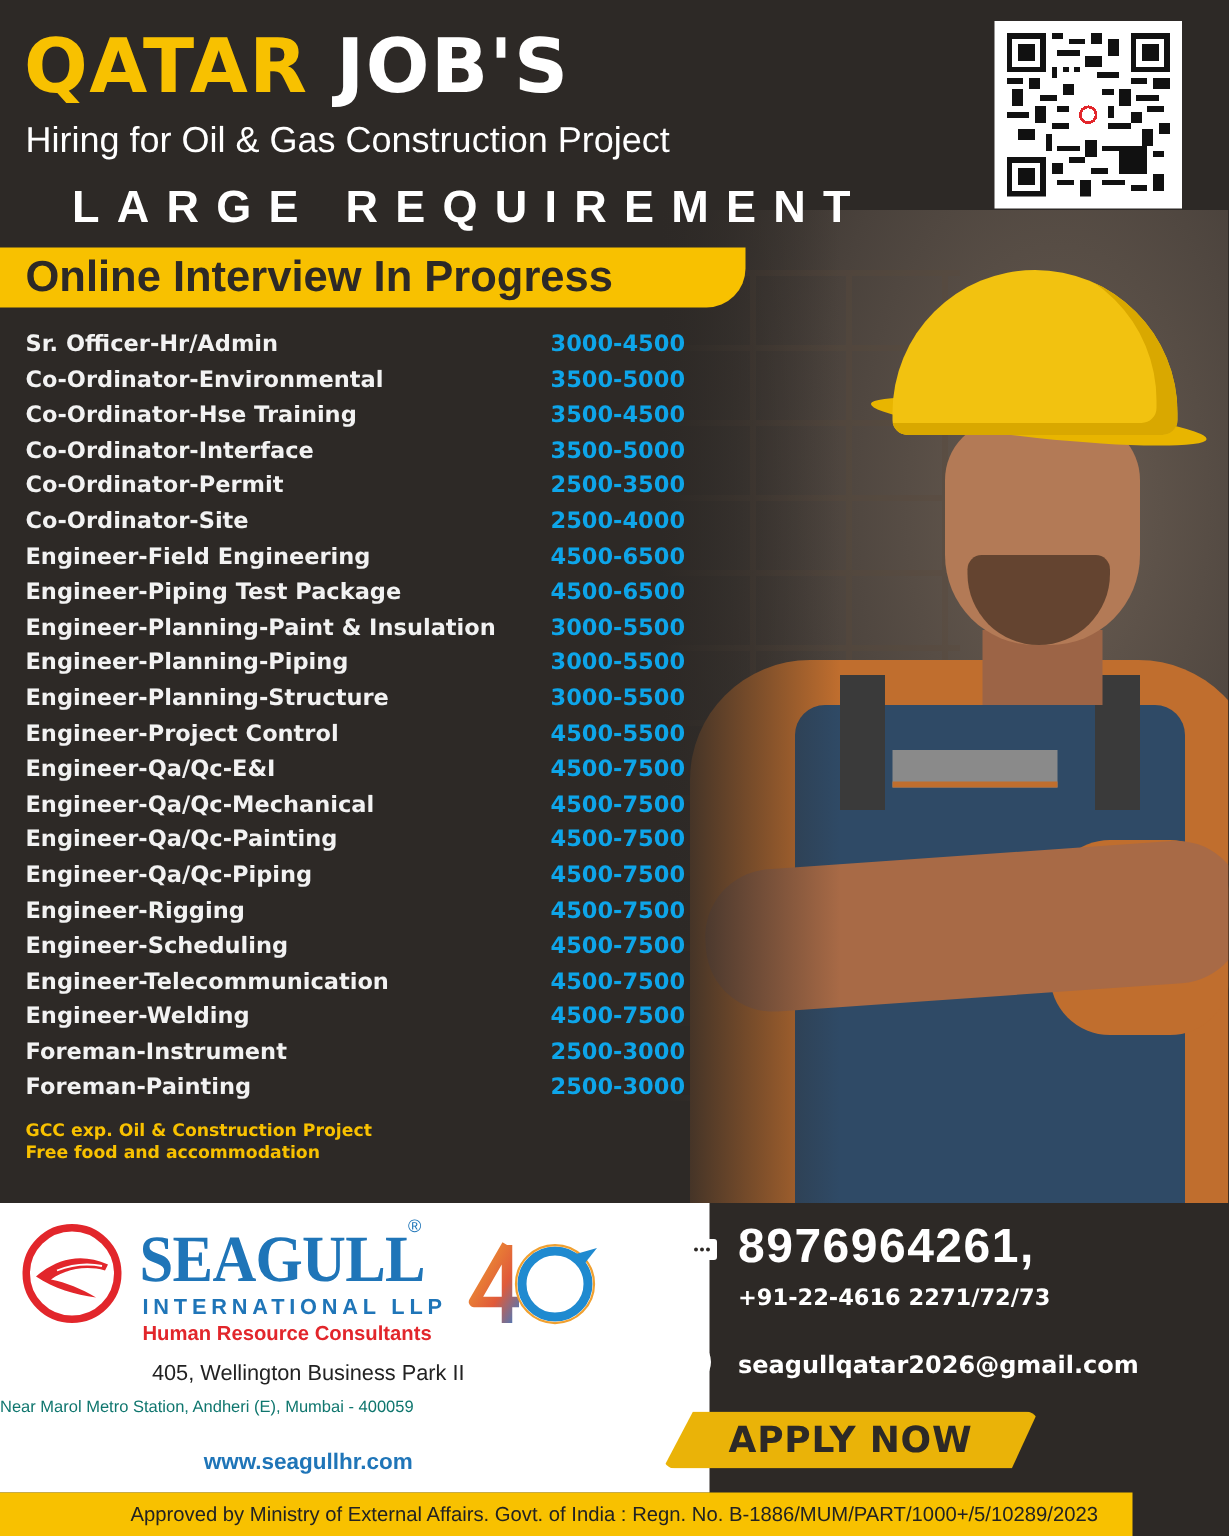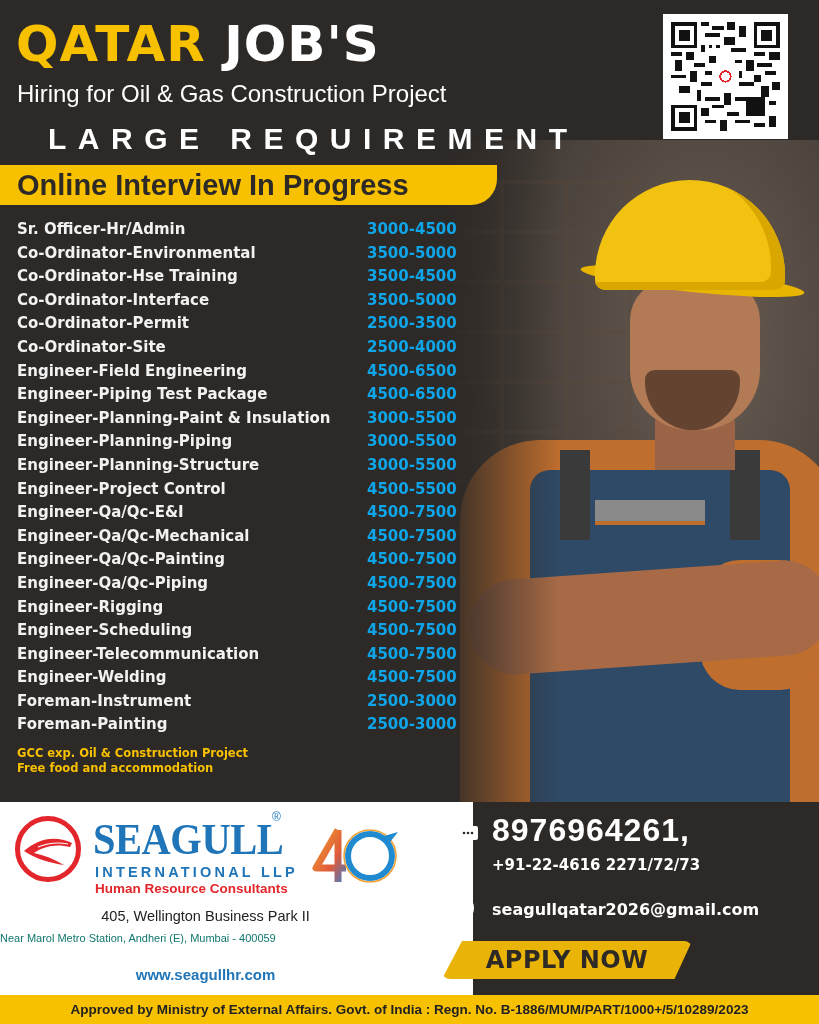--- a/index.html
+++ b/index.html
@@ -90,21 +90,21 @@
     font-size:15px; color:#fff; white-space:nowrap; }
   .globe-icon { position:absolute; left:443px; top:892px; width:32px; height:32px; }
   .email { position:absolute; left:492px; top:900px; font-family:"DejaVu Sans", sans-serif; font-weight:bold;
     font-size:16px; color:#fff; white-space:nowrap; }
   .apply { position:absolute; left:442px; top:941px; width:250px; height:38px; background:#eab308;
     clip-path: polygon(8% 0, 100% 0, 93% 100%, 0 100%); border-radius:8px; cursor:pointer; }
   .apply-label { position:absolute; left:0; top:0; width:100%; height:100%; text-align:center; line-height:38px;
     font-family:"DejaVu Sans", sans-serif; font-weight:bold; font-size:24px; color:#2d2926; letter-spacing:0.5px; }
 
   
-  .footer { position:absolute; left:0; top:995px; width:819px; height:29px; background:#f8c100;font-weight:bold; }
+  .footer { position:absolute; left:0; top:995px; width:755px; height:29px; background:#f8c100; }
   .footer-text { position:absolute; left:0; top:0; width:819px; text-align:center; line-height:29px;
     font-size:13.5px; color:#222; white-space:nowrap; }
 </style>
 </head>
 <body>
 
 <div class="poster">
 
   <div class="photo">
     <div class="scaffold"></div>

